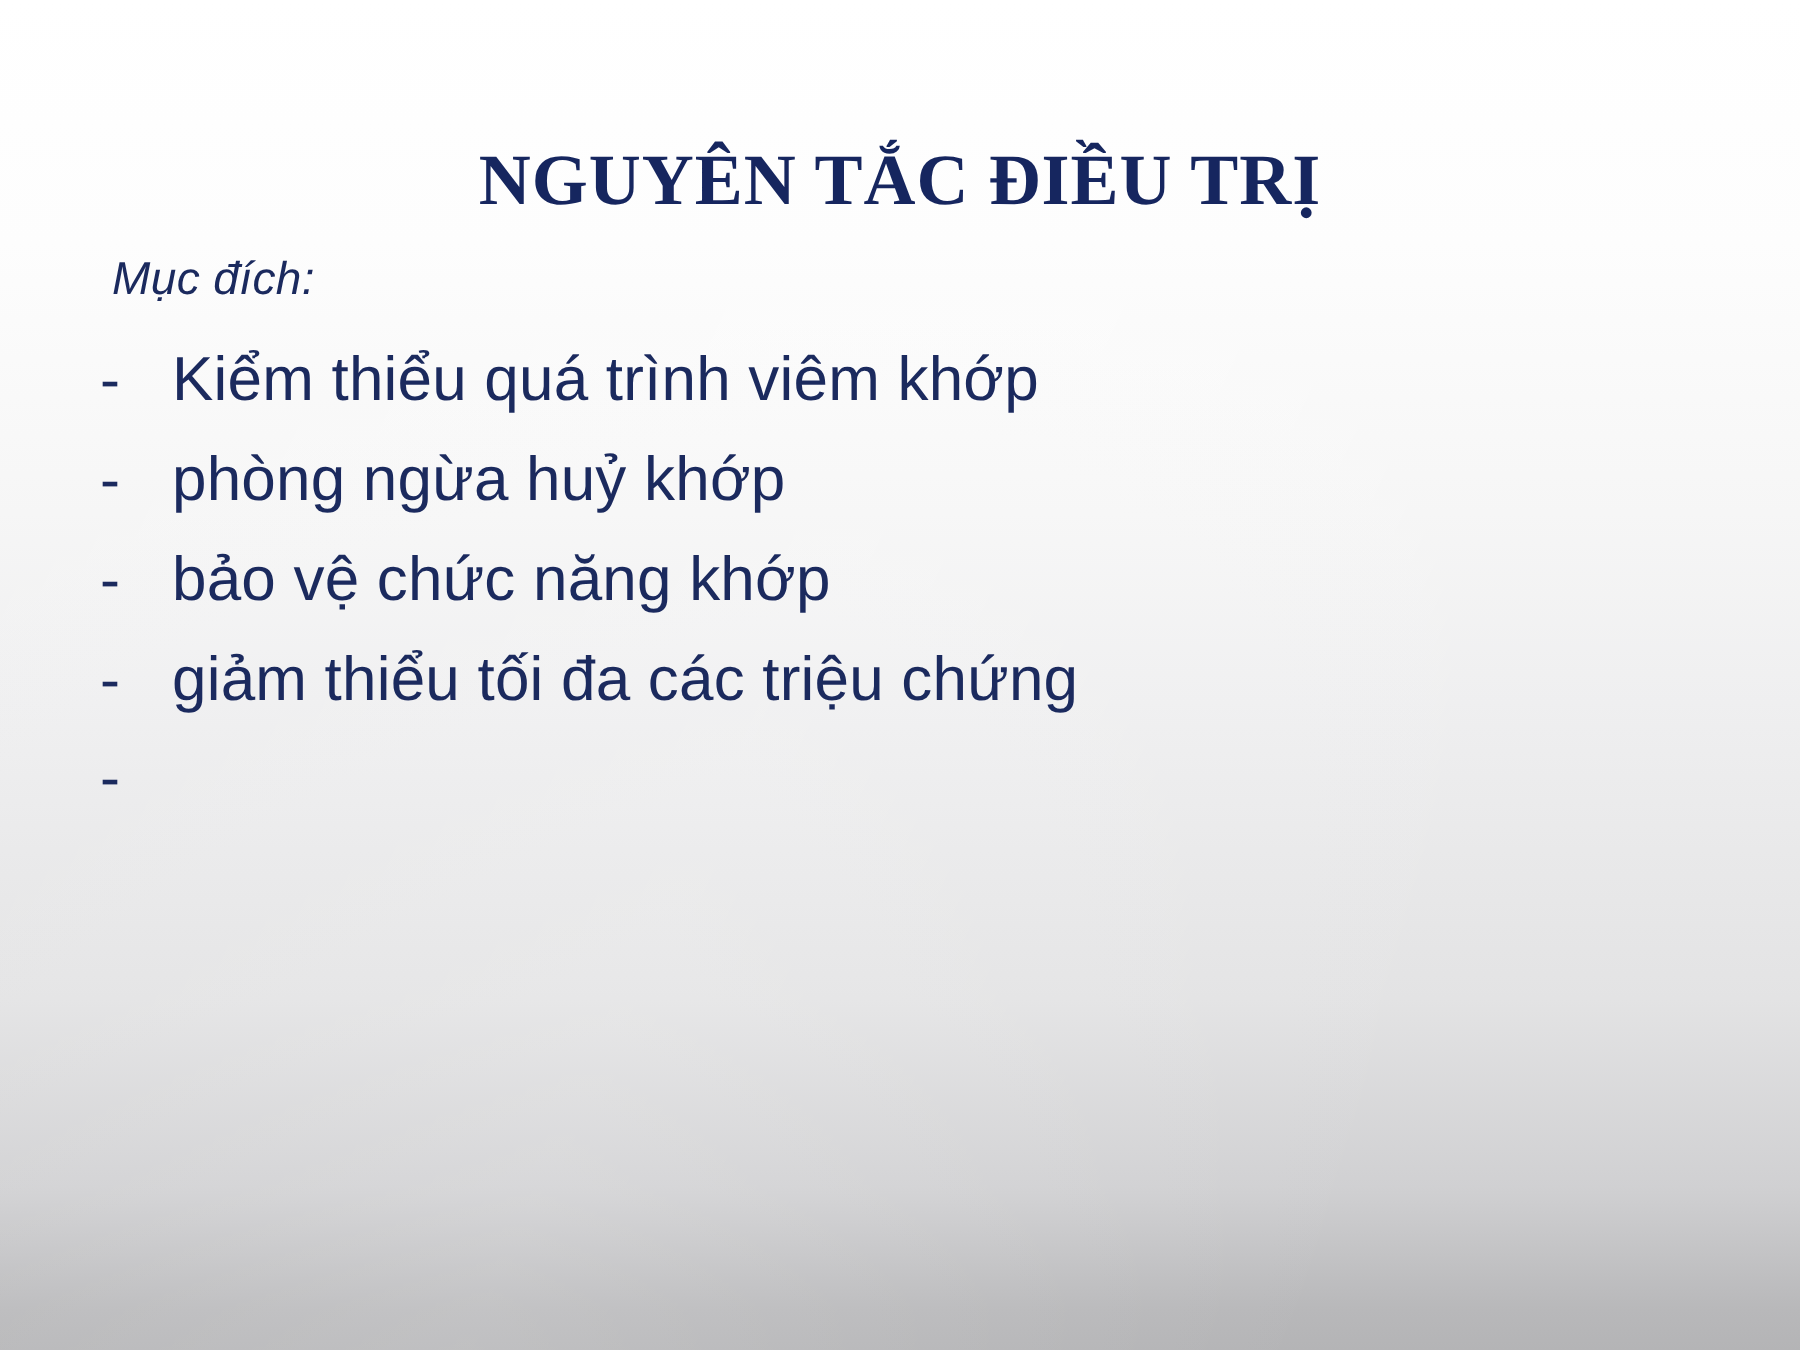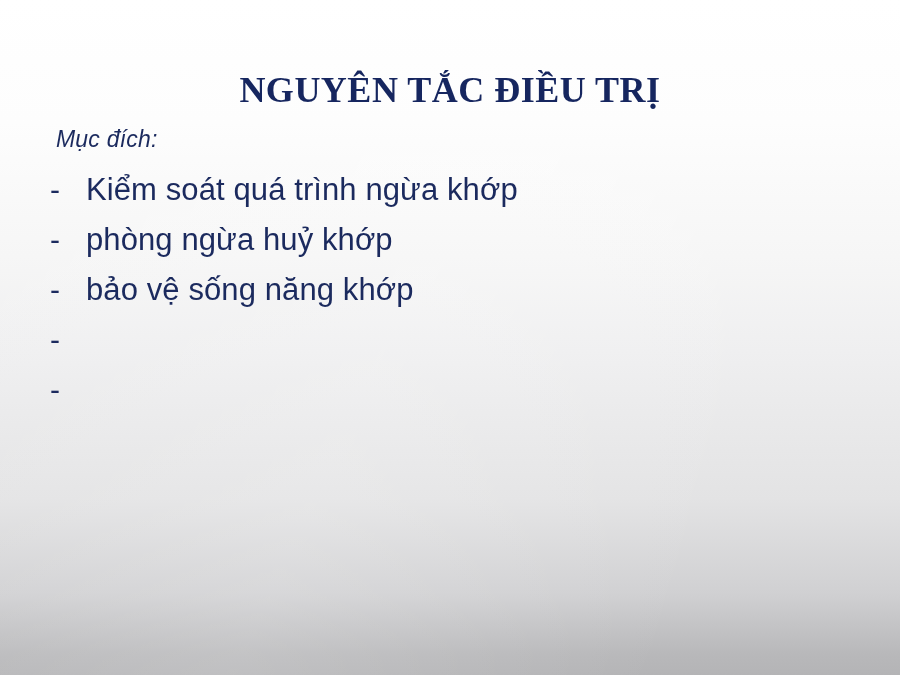--- a/index.html
+++ b/index.html
@@ -121,35 +121,36 @@
   <h1 class="slide-title">NGUYÊN TẮC ĐIỀU TRỊ</h1>
 
   <div class="body-block">
 
     <div class="lead-line">Mục đích:</div>
 
     <ul class="bullet-list">
 
       <li class="bullet-item">
         <span class="bullet-marker">-</span>
-        <span class="bullet-text">Kiểm soát quá trình ngừa khớp</span>
+        <span class="bullet-text">Kiểm thiểu quá trình viêm khớp</span>
       </li>
 
       <li class="bullet-item">
         <span class="bullet-marker">-</span>
         <span class="bullet-text">phòng ngừa huỷ khớp</span>
       </li>
 
       <li class="bullet-item">
         <span class="bullet-marker">-</span>
-        <span class="bullet-text">bảo vệ sống năng khớp</span>
+        <span class="bullet-text">bảo vệ chức năng khớp</span>
       </li>
 
       <li class="bullet-item">
         <span class="bullet-marker">-</span>
+        <span class="bullet-text">giảm thiểu tối đa các triệu chứng</span>
       </li>
 
       <li class="bullet-item">
         <span class="bullet-marker">-</span>
       </li>
 
     </ul>
   </div>
 </div>
 

